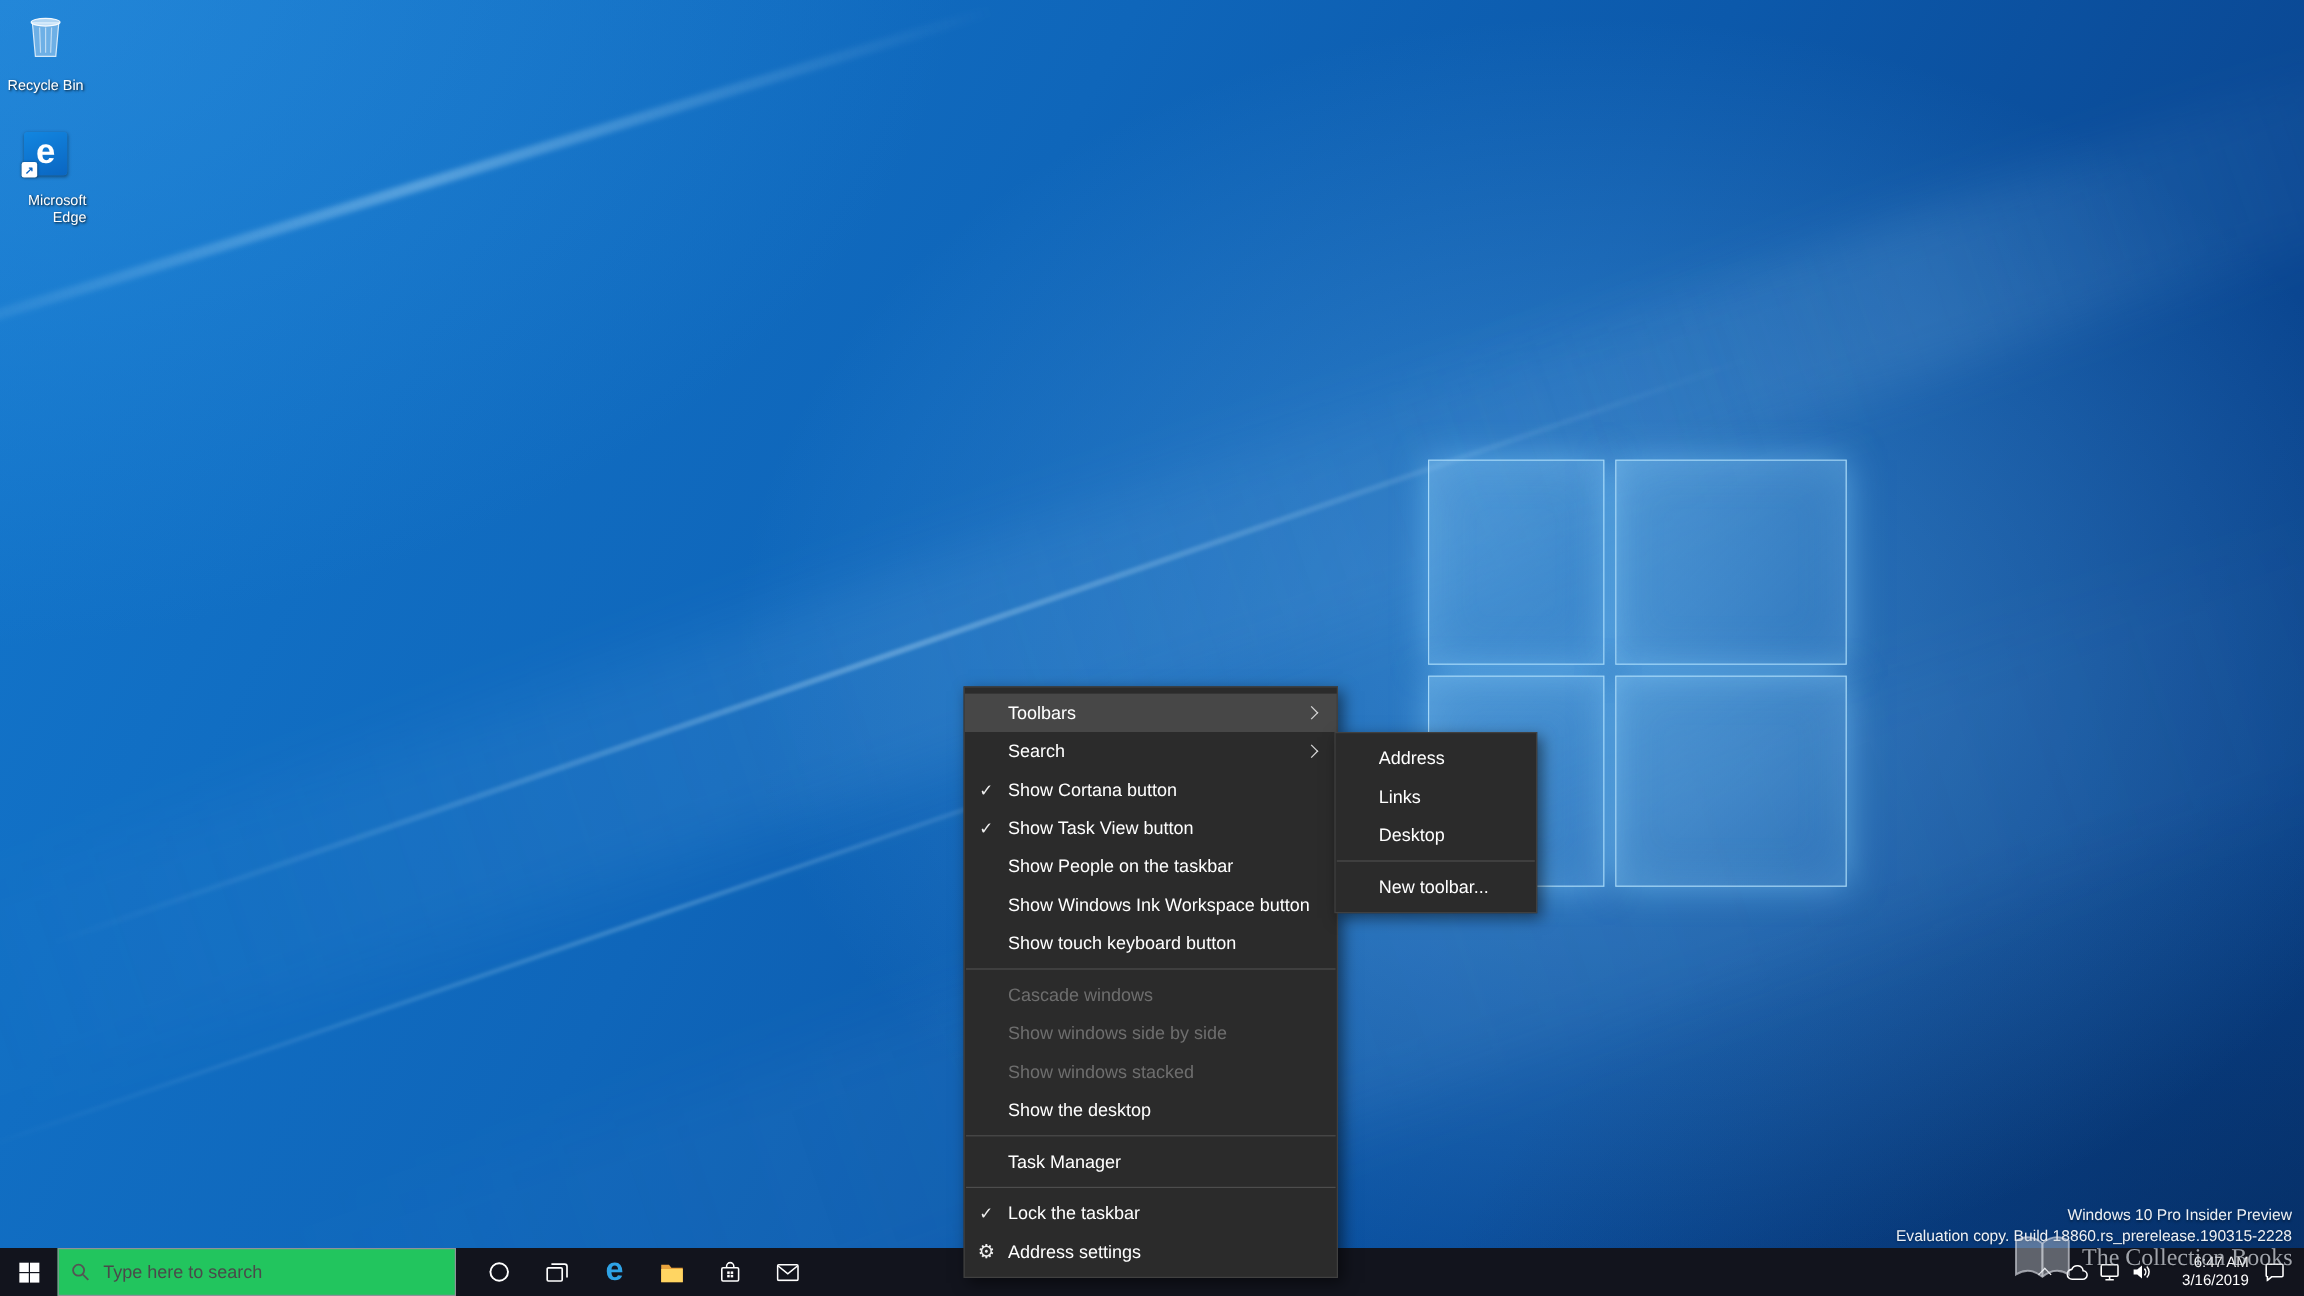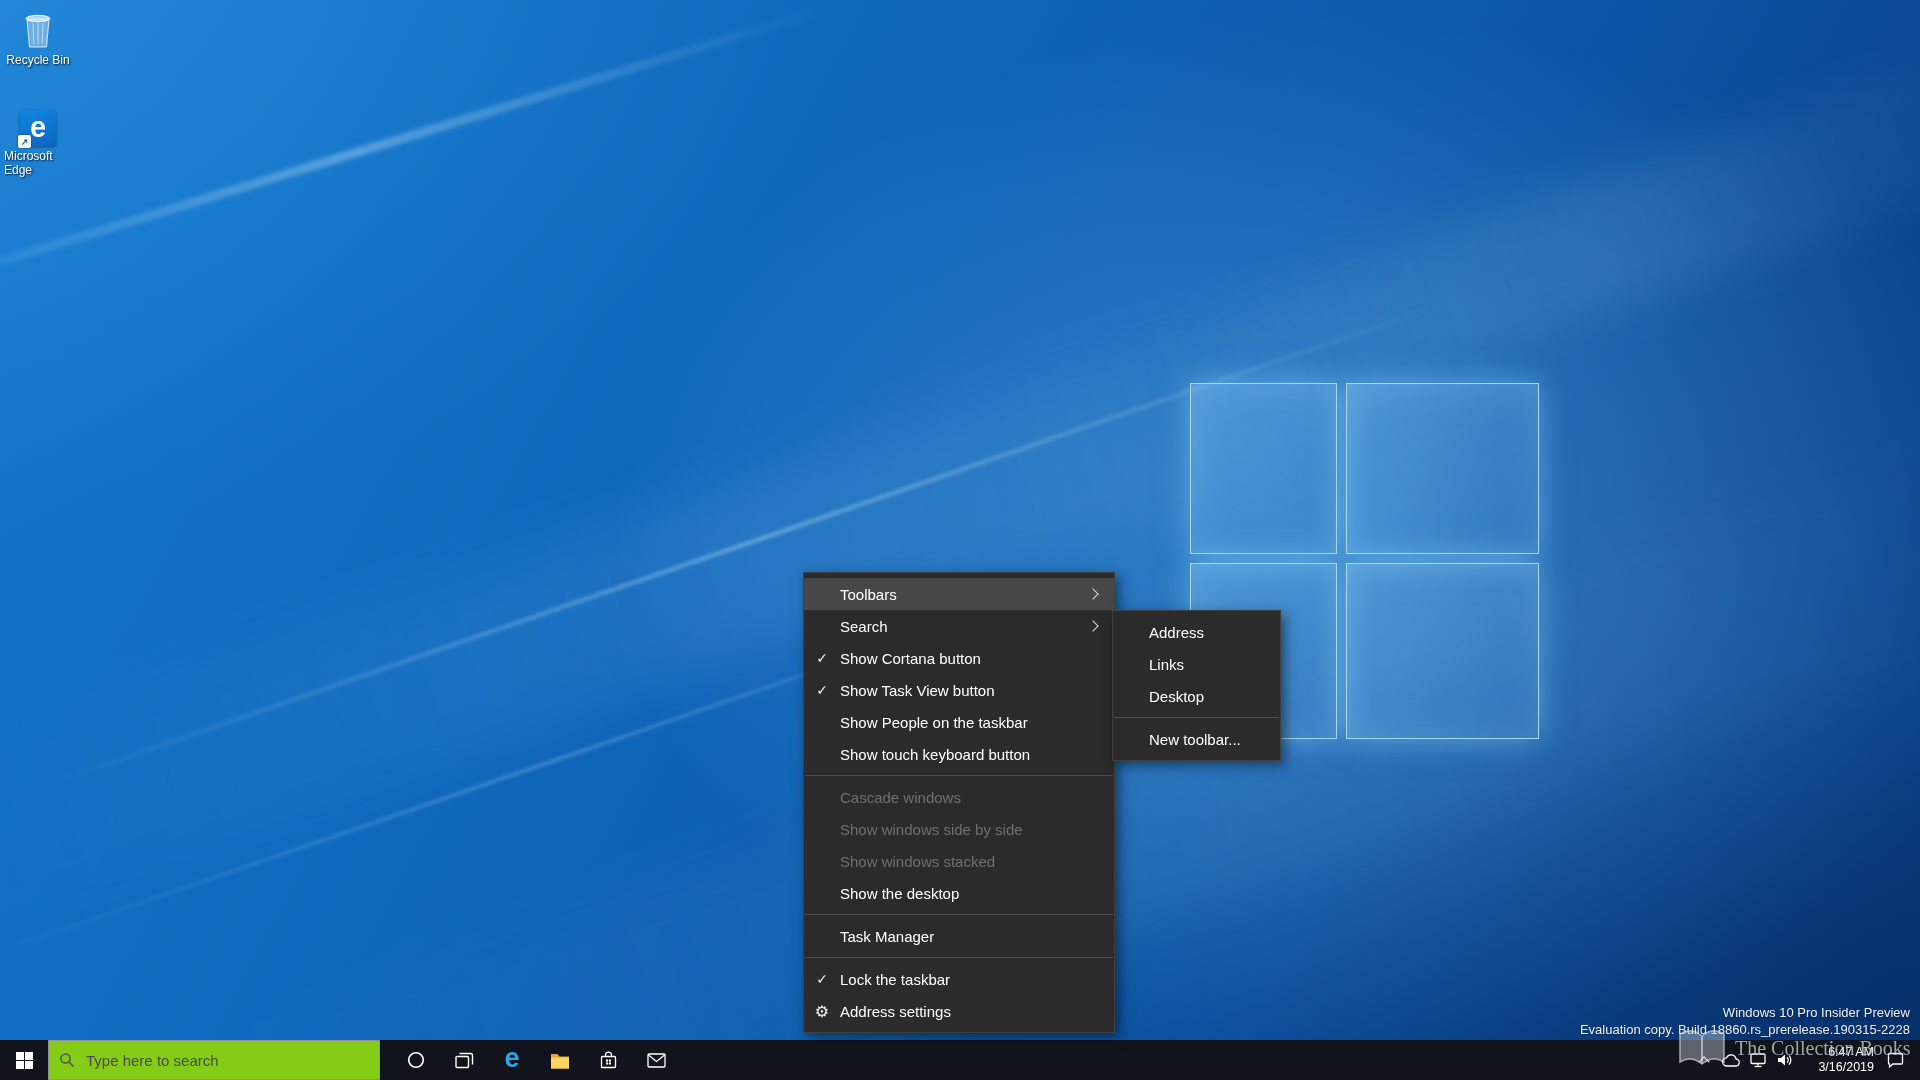--- a/index.html
+++ b/index.html
@@ -40,21 +40,21 @@
     display:grid; grid-template-columns:147px 193px; grid-template-rows:171px 176px; gap:9px;
   }
   .pane {
     background:linear-gradient(135deg, rgba(150,215,255,0.30), rgba(110,190,250,0.10));
     border:1px solid rgba(185,230,255,0.85);
     box-shadow:0 0 28px rgba(130,205,255,0.55), inset 0 0 40px rgba(150,215,255,0.22);
   }
 
   
   .desk-icon { position:absolute; width:76px; display:flex; flex-direction:column; align-items:center; cursor:default; }
-  .desk-icon .lbl { margin-top:3px; font-size:12px; color:#fff; text-align:left; line-height:14px;
+  .desk-icon .lbl { margin-top:14px; font-size:12px; color:#fff; text-align:right; line-height:14px;
     text-shadow:1px 1px 2px rgba(0,0,0,0.85); max-width:68px; }
   .icon-recycle { left:0px; top:8px; }
   .icon-edge { left:0px; top:110px; }
   .edge-tile { position:relative; width:36px; height:36px; border-radius:3px;
     background:linear-gradient(160deg,#1286e0,#0a66c2); display:flex; align-items:center; justify-content:center;
     box-shadow:0 1px 3px rgba(0,0,0,0.4); }
   .edge-tile-e { color:#fff; font-size:29px; font-weight:bold; line-height:1; margin-top:-2px; }
   .shortcut-badge { position:absolute; left:-2px; bottom:-2px; width:13px; height:13px; background:#fff;
     border-radius:2px; font-size:9px; color:#0b62c1; display:flex; align-items:center; justify-content:center;
     font-weight:bold; box-shadow:0 0 2px rgba(0,0,0,.4); }
@@ -85,21 +85,21 @@
   .menu-item.disabled { color:#6e6e6e; }
   .sub-chevron { width:8px; height:8px; border-right:1.6px solid #d8d8d8; border-top:1.6px solid #d8d8d8;
     transform:rotate(45deg); margin-right:7px; flex:0 0 8px; }
   .menu-sep { height:1px; background:#4d4d4d; margin:5px 1px; }
 
   
   .taskbar { position:absolute; left:0; bottom:0; width:1920px; height:40px; background:#12141d;
     display:flex; align-items:stretch; z-index:50; }
   .tb-btn { background:none; border:none; padding:0; margin:0; width:48px; height:40px;
     display:flex; align-items:center; justify-content:center; cursor:pointer; }
-  .searchbox { width:332px; height:40px; background:#84cc16; border:1px solid #8d9298; display:flex;
+  .searchbox { width:332px; height:40px; background:#22c55e; border:1px solid #8d9298; display:flex;
     align-items:center; padding:0 10px; gap:9px; }
   .search-input { border:none; outline:none; flex:1; font-size:15px; color:#222; background:transparent;
     font-family:"Liberation Sans", sans-serif; }
   .search-input::placeholder { color:#4a4a4a; opacity:1; }
   .tb-icons { display:flex; margin-left:12px; }
   .edge-e { color:#2ea3e6; font-size:27px; font-weight:bold; line-height:1; margin-top:-3px; }
 
   .tray { margin-left:auto; display:flex; align-items:center; padding-right:4px; }
   .tray-btn { background:none; border:none; width:27px; height:40px; display:flex; align-items:center;
     justify-content:center; cursor:pointer; padding:0; }
@@ -177,20 +177,24 @@
   <div class="menu-item">
     <span class="gutter">✓</span>
     <span class="mi-label">Show Task View button</span>
   </div>
   <div class="menu-item">
     <span class="gutter"></span>
     <span class="mi-label">Show People on the taskbar</span>
   </div>
   <div class="menu-item">
     <span class="gutter"></span>
+    <span class="mi-label">Show Windows Ink Workspace button</span>
+  </div>
+  <div class="menu-item">
+    <span class="gutter"></span>
     <span class="mi-label">Show touch keyboard button</span>
   </div>
   <div class="menu-sep"></div>
   <div class="menu-item disabled">
     <span class="gutter"></span>
     <span class="mi-label">Cascade windows</span>
   </div>
   <div class="menu-item disabled">
     <span class="gutter"></span>
     <span class="mi-label">Show windows side by side</span>

